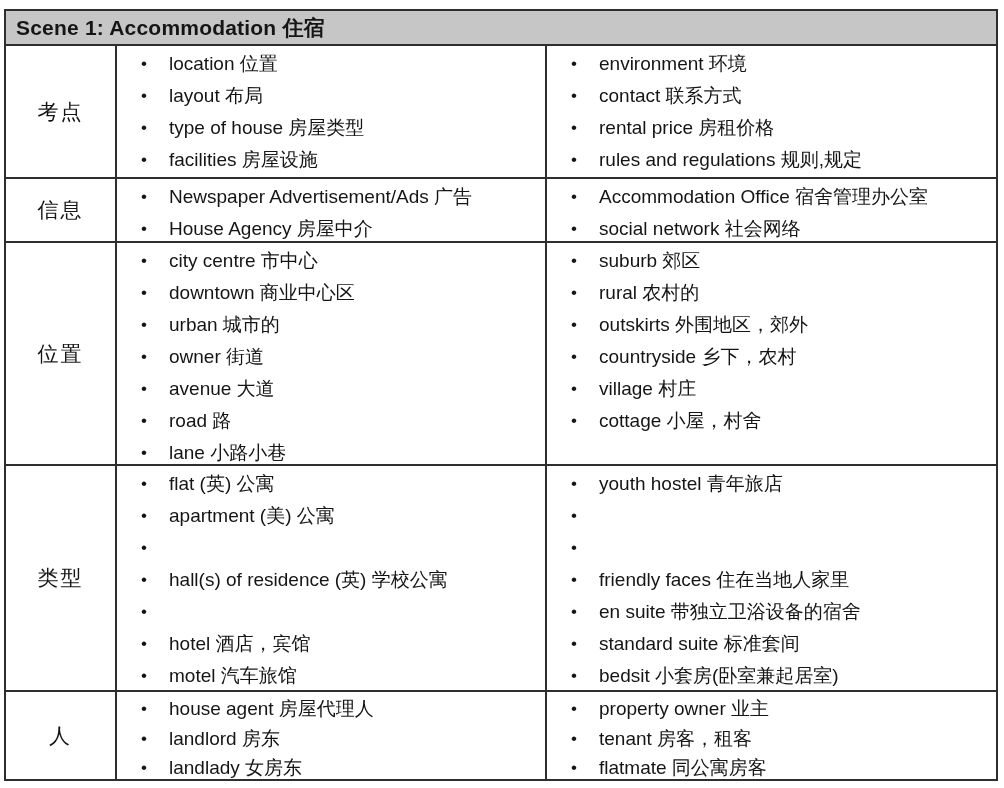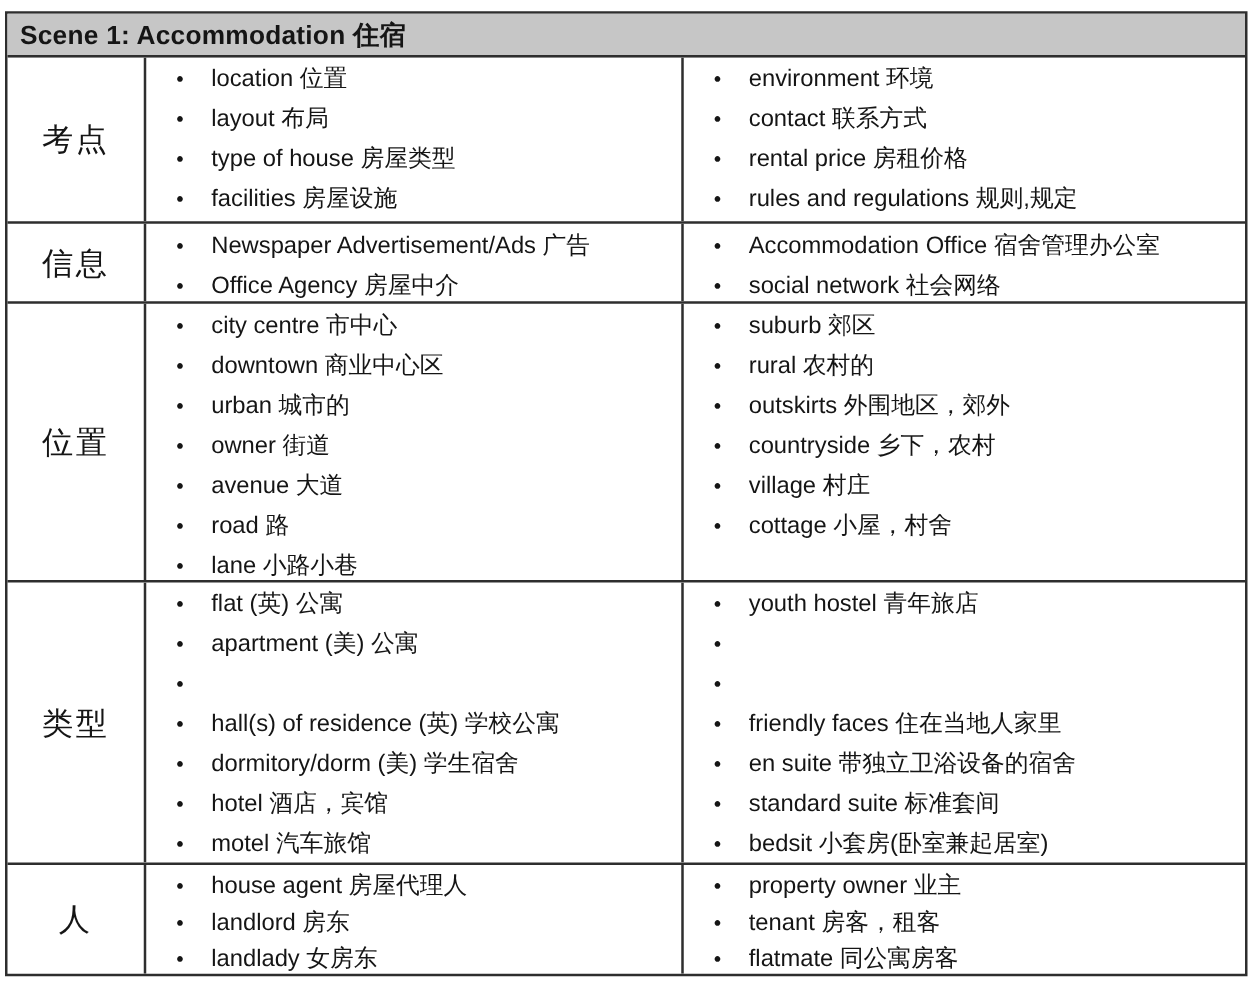--- a/index.html
+++ b/index.html
@@ -40,21 +40,21 @@
   .row-kaodian  { flex: 0 0 133px; }
   .row-xinxi    { flex: 0 0 64px;  }
   .row-weizhi   { flex: 0 0 223px; }
   .row-leixing  { flex: 0 0 226px; }
   .row-ren      { flex: 1 1 auto;  }
   .label-cell {
     border-right: 2px solid #2e2e2e;
     display: flex;
     align-items: center;
     justify-content: center;
-    font-size: 25px;
+    font-size: 21px;
     letter-spacing: 2px;
   }
   .vocab-cell { overflow: hidden; }
   .vocab-cell.mid { border-right: 2px solid #2e2e2e; }
   .vocab-cell ul {
     list-style: none;
     padding-top: 2px;
   }
   .vocab-cell li {
     position: relative;
@@ -99,21 +99,21 @@
         <li><span class="bullet">•</span><span>rules and regulations  规则,规定</span></li>
       </ul>
     </div>
   </div>
 
   <div class="row row-xinxi">
     <div class="label-cell">信息</div>
     <div class="vocab-cell mid">
       <ul>
         <li><span class="bullet">•</span><span>Newspaper Advertisement/Ads  广告</span></li>
-        <li><span class="bullet">•</span><span>Office Agency  房屋中介</span></li>
+        <li><span class="bullet">•</span><span>House Agency  房屋中介</span></li>
       </ul>
     </div>
     <div class="vocab-cell">
       <ul>
         <li><span class="bullet">•</span><span>Accommodation Office  宿舍管理办公室</span></li>
         <li><span class="bullet">•</span><span>social network  社会网络</span></li>
       </ul>
     </div>
   </div>
 
@@ -143,21 +143,21 @@
   </div>
 
   <div class="row row-leixing">
     <div class="label-cell">类型</div>
     <div class="vocab-cell mid">
       <ul>
         <li><span class="bullet">•</span><span>flat (英)  公寓</span></li>
         <li><span class="bullet">•</span><span>apartment (美)  公寓</span></li>
         <li><span class="bullet">•</span></li>
         <li><span class="bullet">•</span><span>hall(s) of residence (英)  学校公寓</span></li>
-        <li><span class="bullet">•</span><span>dormitory/dorm (美)  学生宿舍</span></li>
+        <li><span class="bullet">•</span></li>
         <li><span class="bullet">•</span><span>hotel  酒店，宾馆</span></li>
         <li><span class="bullet">•</span><span>motel  汽车旅馆</span></li>
       </ul>
     </div>
     <div class="vocab-cell">
       <ul>
         <li><span class="bullet">•</span><span>youth hostel 青年旅店</span></li>
         <li><span class="bullet">•</span></li>
         <li><span class="bullet">•</span></li>
         <li><span class="bullet">•</span><span>friendly faces  住在当地人家里</span></li>

